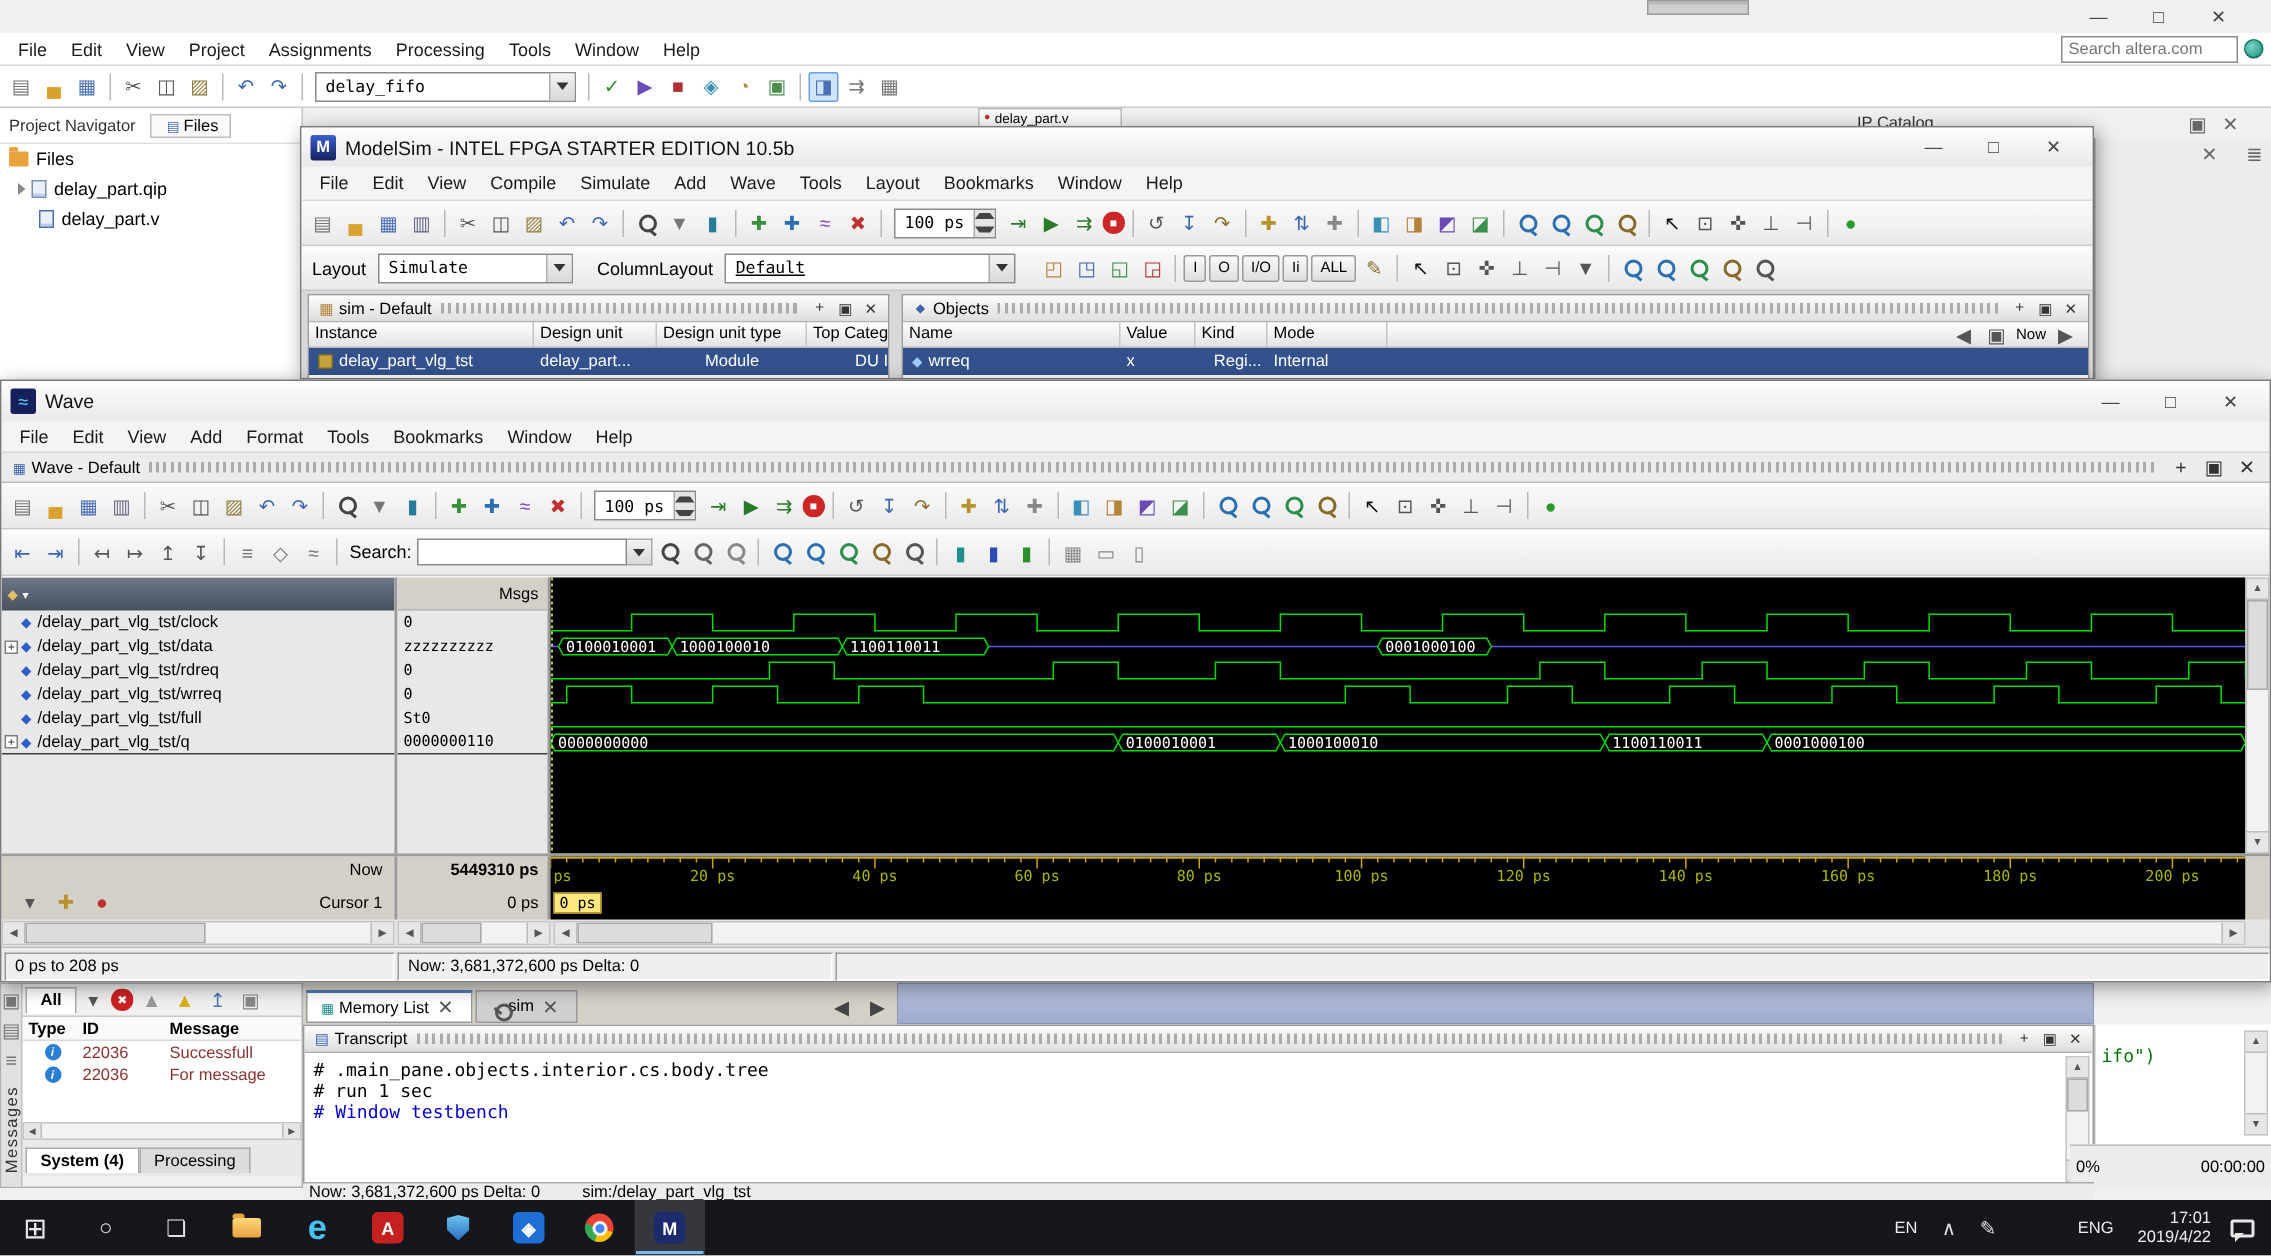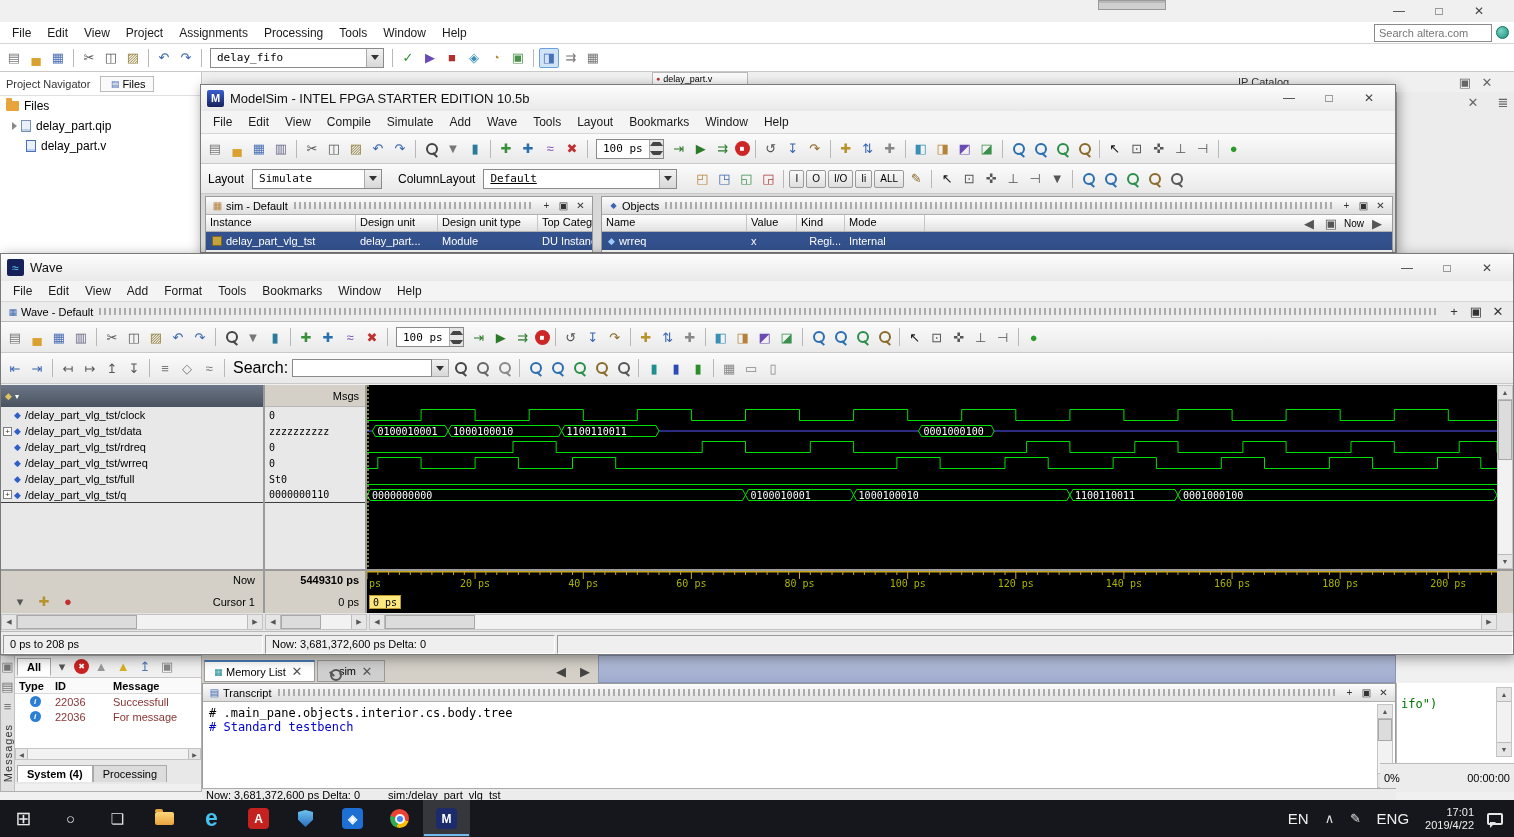--- a/index.html
+++ b/index.html
@@ -96,21 +96,21 @@
 .inn-sq{width:21px;height:21px;border-radius:4px;display:flex;align-items:center;justify-content:center;font-weight:bold;font-size:12px;}
 .inn-folder{width:19px;height:13px;background:linear-gradient(#ffd77a,#e8a33d);border-radius:2px;position:relative;}
 .inn-folder::before{content:"";position:absolute;top:-3px;left:0;width:8px;height:3px;background:#e8a33d;border-radius:2px 2px 0 0;}
 .inn-shield{width:15px;height:17px;background:linear-gradient(#6cc4ef,#2a6fc0);clip-path:polygon(50% 0,100% 12%,100% 58%,50% 100%,0 58%,0 12%);}
 .inn-chrome{width:19px;height:19px;border-radius:50%;background:conic-gradient(#ea4335 0 30%,#fbbc05 30% 55%,#34a853 55% 80%,#ea4335 80% 100%);position:relative;}
 .inn-chrome::after{content:"";position:absolute;inset:4.5px;background:#4285f4;border:2.5px solid #f6f6f6;border-radius:50%;}
 .inn-bubble{width:16px;height:12px;border:2px solid #e6e6e6;border-radius:2px;position:relative;}
 .inn-bubble::after{content:"";position:absolute;bottom:-5px;left:1px;width:0;height:0;border:3px solid transparent;border-top-color:#e6e6e6;border-left-color:#e6e6e6;}
 #tb-right{margin-left:auto;display:flex;align-items:center;height:37px;}
 #tb-right .ticon{width:26px;height:37px;border-radius:0;margin:0;font-size:13px;}
-.tb-txt{padding:0 8px;font-size:15px;color:#eee;}
+.tb-txt{padding:0 8px;font-size:11px;color:#eee;margin-left:39px;}
 .tb-clock{text-align:right;font-size:11px;line-height:13px;padding:0 8px;color:#eee;}
 
 .tl-label{font-size:11px;}
 .cursor-badge{position:absolute;background:#ffe97f;border:1px solid #b89a30;color:#000;font-size:10px;font-family:"DejaVu Sans Mono",monospace;padding:0 3px;height:14px;display:flex;align-items:center;}
 input.search{border:1px solid #8a8a8a;background:#fff;font-size:11px;padding:1px 4px;height:18px;font-family:"Liberation Sans",sans-serif;}
 </style>
 </head>
 <body>
 
 <div class="a" id="quartus-layer" style="left:0;top:0;width:1514px;height:800px;background:#f0f0f0;">
@@ -374,21 +374,21 @@
         <span class="col" style="width:82px;">Design unit</span>
         <span class="col" style="width:100px;">Design unit type</span>
         <span class="col" style="flex:1;border-right:none;">Top Category</span>
       </div>
       <div class="sel-row">
         <span class="col flex" style="width:150px;">
             <span class="cellico"></span>
             <span>delay_part_vlg_tst</span>
           </span>
         <span class="col" style="width:82px;">delay_part...</span>
-        <span class="col" style="width:100px;">Module</span>
+        <span class="col" style="width:100px;margin-left:28px;">Module</span>
         <span class="col" style="flex:1;">DU Instance</span>
       </div>
     </div>
     <div class="pane" style="left:400px;top:2px;width:792px;height:70px;">
       <div class="pane-hdr">
         <span class="ticon" style="color:#3a66b0;font-size:8px;">◆</span>
         <span>Objects</span>
         <span class="dots"></span>
         <span class="flex">
             <span class="ticon " style="color:#333;">+</span>
@@ -535,21 +535,21 @@
         <span class="ticon " style="color:#555;">↤</span>
         <span class="ticon " style="color:#555;">↦</span>
         <span class="ticon " style="color:#555;">↥</span>
         <span class="ticon " style="color:#555;">↧</span>
         <span class="tsep"></span>
         <span class="ticon " style="color:#777;">≡</span>
         <span class="ticon " style="color:#777;">◇</span>
         <span class="ticon " style="color:#777;">≈</span>
         <span class="tsep"></span>
       </span>
-    <span style="margin:0 4px;font-size:16px;">Search:</span>
+    <span style="margin:0 4px;font-size:12px;">Search:</span>
     <input class="search" style="width: 140px;">
     <span class="carr" style="width:17px;height:18px;background:linear-gradient(#f2f2f2,#d8d8d8);border:1px solid #aaa;border-left:none;display:inline-flex;align-items:center;justify-content:center;">
         <span class="tri-d"></span>
       </span>
     <span class="flex">
         <span class="ticon mag" style="color:#444;"></span>
         <span class="ticon mag" style="color:#666;"></span>
         <span class="ticon mag" style="color:#888;"></span>
         <span class="tsep"></span>
         <span class="ticon mag" style="color:#2a6fb0;"></span>
@@ -915,21 +915,22 @@
     <span>Transcript</span>
     <span class="dots"></span>
     <span class="flex">
         <span class="ticon " style="color:#333;">+</span>
         <span class="ticon " style="color:#333;">▣</span>
         <span class="ticon " style="color:#333;">✕</span>
       </span>
   </div>
   <div id="transcript-lines" style="padding:4px 6px;">
       <div class="tr-line" style="color: rgb(0, 0, 0);"># .main_pane.objects.interior.cs.body.tree</div>
-      <div class="tr-line" style="color: rgb(0, 0, 204);"># Standard testbench</div>
+      <div class="tr-line" style="color: rgb(0, 0, 0);"># run 1 sec</div>
+      <div class="tr-line" style="color: rgb(0, 0, 204);"># Window testbench</div>
     </div>
   <div class="vsbar" style="right:2px;top:20px;height:84px;">
     <span class="vsb-btn">▲</span>
     <span class="vsb-thumb" style="height:22px;"></span>
     <span class="vsb-btn b">▼</span>
   </div>
 </div>
 
 <div class="a" style="left:1396px;top:683px;width:118px;height:80px;background:#fff;border-left:1px solid #bbb;z-index:2;overflow:hidden;">
   <div style="font-family:'DejaVu Sans Mono',monospace;font-size:12px;color:#007700;padding:14px 0 0 4px;">ifo")</div>

